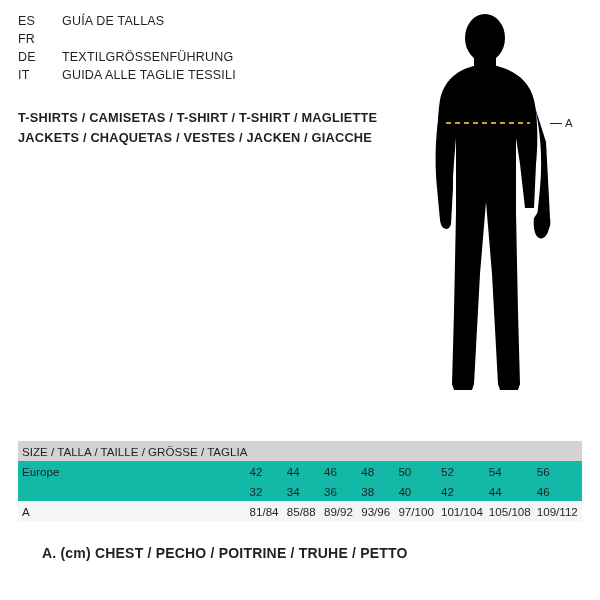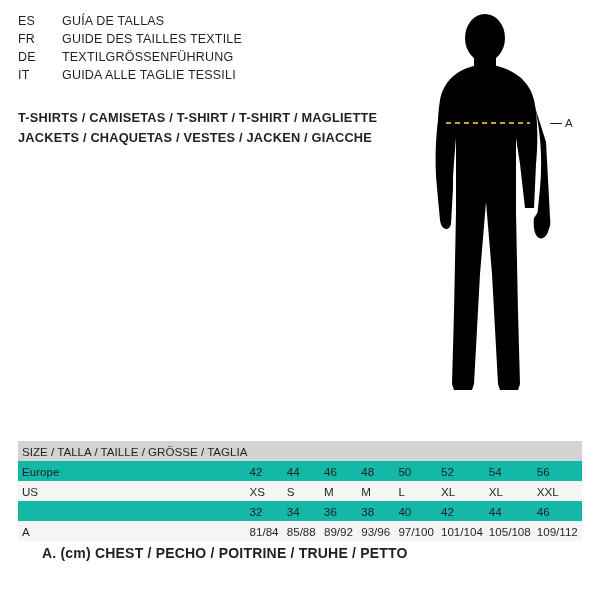--- a/index.html
+++ b/index.html
@@ -129,21 +129,20 @@
 
 <div class="page">
 
   <div class="lang-block">
     <div class="lang-row">
       <span class="lang-code">ES</span>
       <span class="lang-text">GUÍA DE TALLAS</span>
     </div>
     <div class="lang-row">
       <span class="lang-code">FR</span>
-      <span class="lang-text">GUIDE DES TAILLES TEXTILE</span>
     </div>
     <div class="lang-row">
       <span class="lang-code">DE</span>
       <span class="lang-text">TEXTILGRÖSSENFÜHRUNG</span>
     </div>
     <div class="lang-row">
       <span class="lang-code">IT</span>
       <span class="lang-text">GUIDA ALLE TAGLIE TESSILI</span>
     </div>
   </div>
@@ -219,31 +218,20 @@
         <td class="col-label">Europe</td>
         <td class="cell">42</td>
         <td class="cell">44</td>
         <td class="cell">46</td>
         <td class="cell">48</td>
         <td class="cell">50</td>
         <td class="cell">52</td>
         <td class="cell">54</td>
         <td class="cell">56</td>
       </tr>
-      <tr class="r-b">
-        <td class="col-label">US</td>
-        <td class="cell">XS</td>
-        <td class="cell">S</td>
-        <td class="cell">M</td>
-        <td class="cell">M</td>
-        <td class="cell">L</td>
-        <td class="cell">XL</td>
-        <td class="cell">XL</td>
-        <td class="cell">XXL</td>
-      </tr>
       <tr class="r-c">
         <td class="col-label"></td>
         <td class="cell">32</td>
         <td class="cell">34</td>
         <td class="cell">36</td>
         <td class="cell">38</td>
         <td class="cell">40</td>
         <td class="cell">42</td>
         <td class="cell">44</td>
         <td class="cell">46</td>

